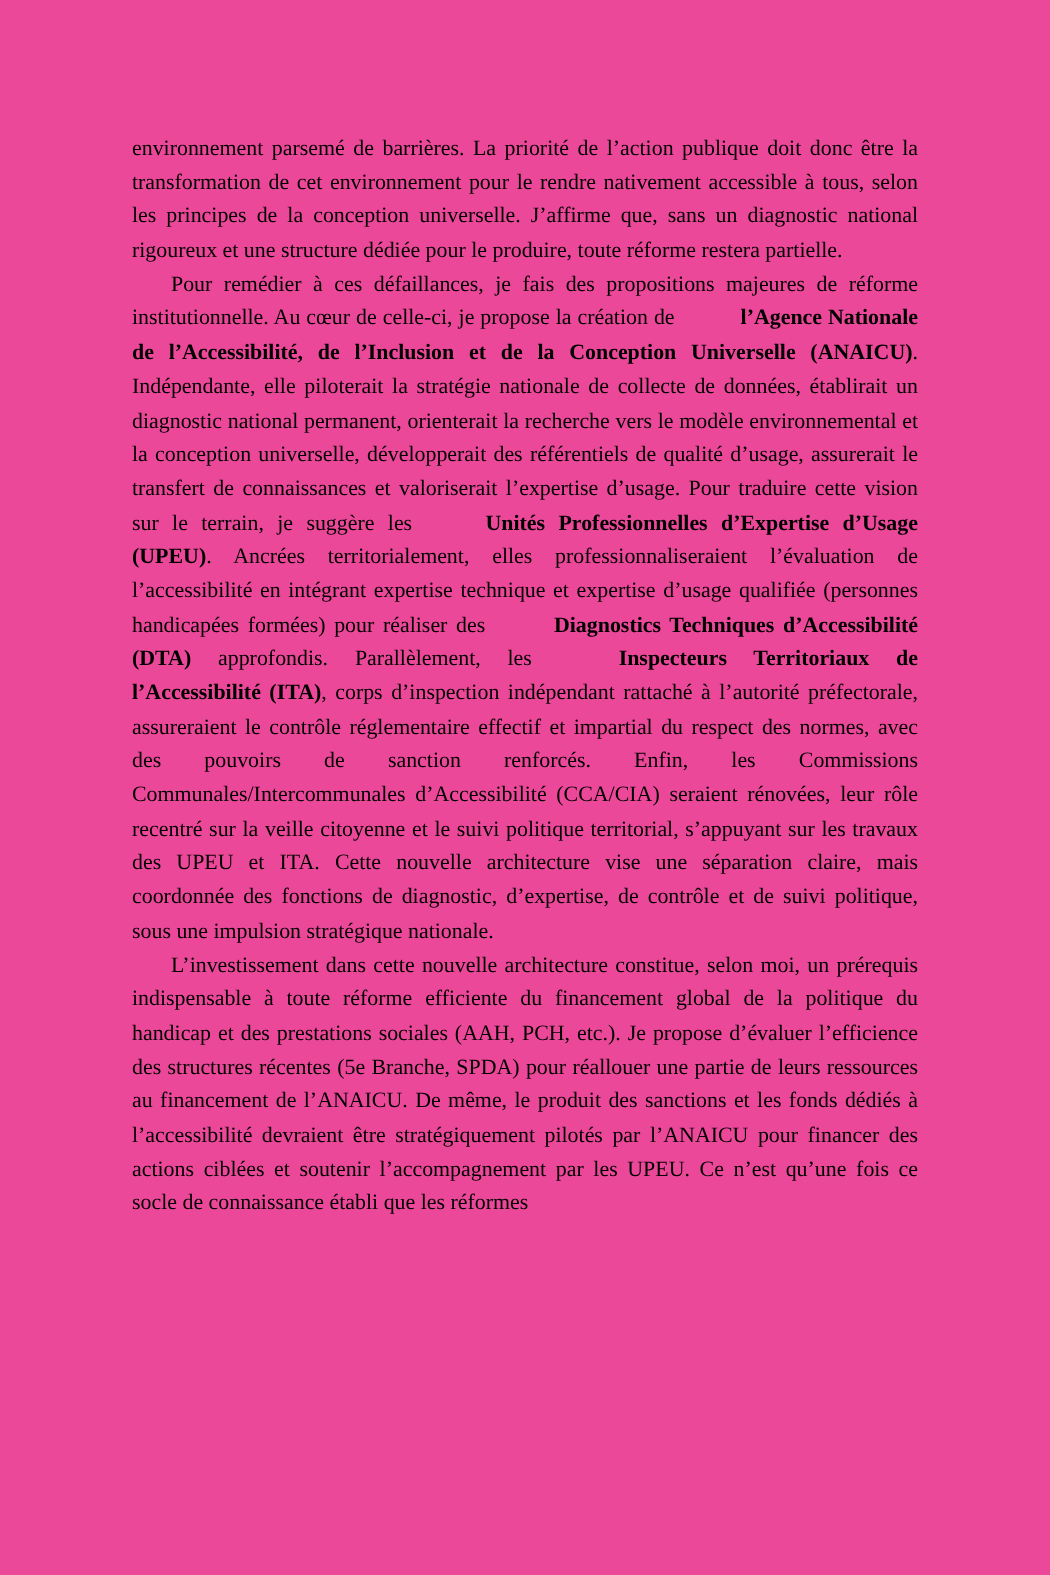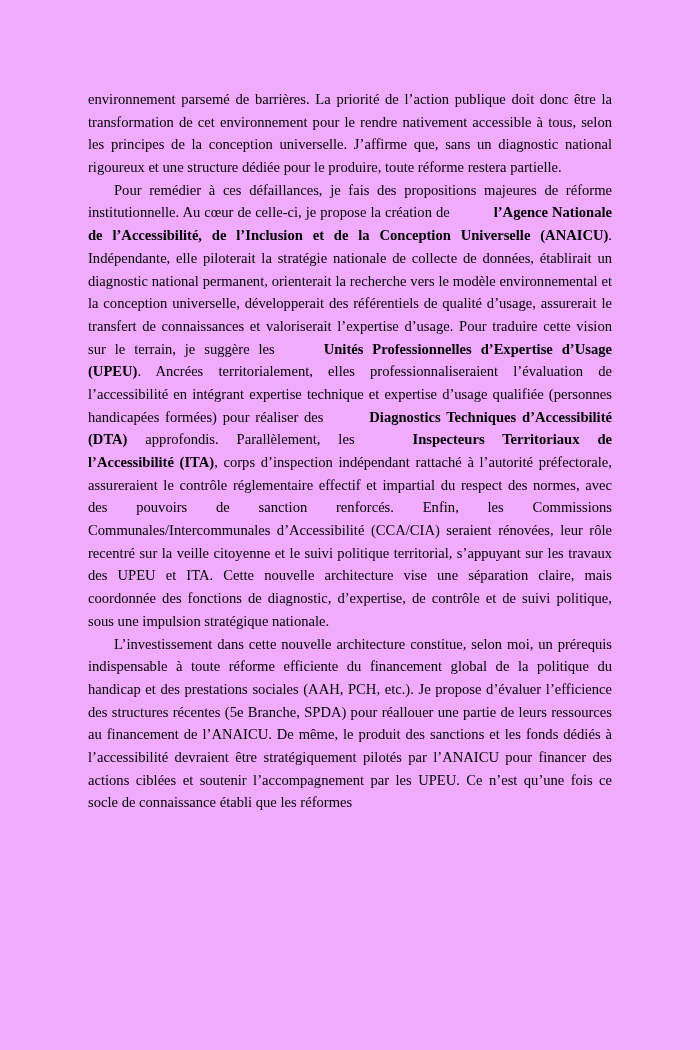--- a/index.html
+++ b/index.html
@@ -12,21 +12,21 @@
     background: #ffffff;
     font-family: "Liberation Serif", serif;
     color: #000000;
   }
   .page {
     position: relative;
     width: 700px;
     height: 1050px;
     box-sizing: border-box;
     padding: 88px 88px 100px 88px;
-    background: #f0abfc;
+    background: #ec4899;
   }
   .body-text {
     font-size: 14.6px;
     line-height: 1.555;
     text-align: justify;
     text-justify: inter-word;
     hyphens: none;
   }
   p.para {
     margin: 0;

